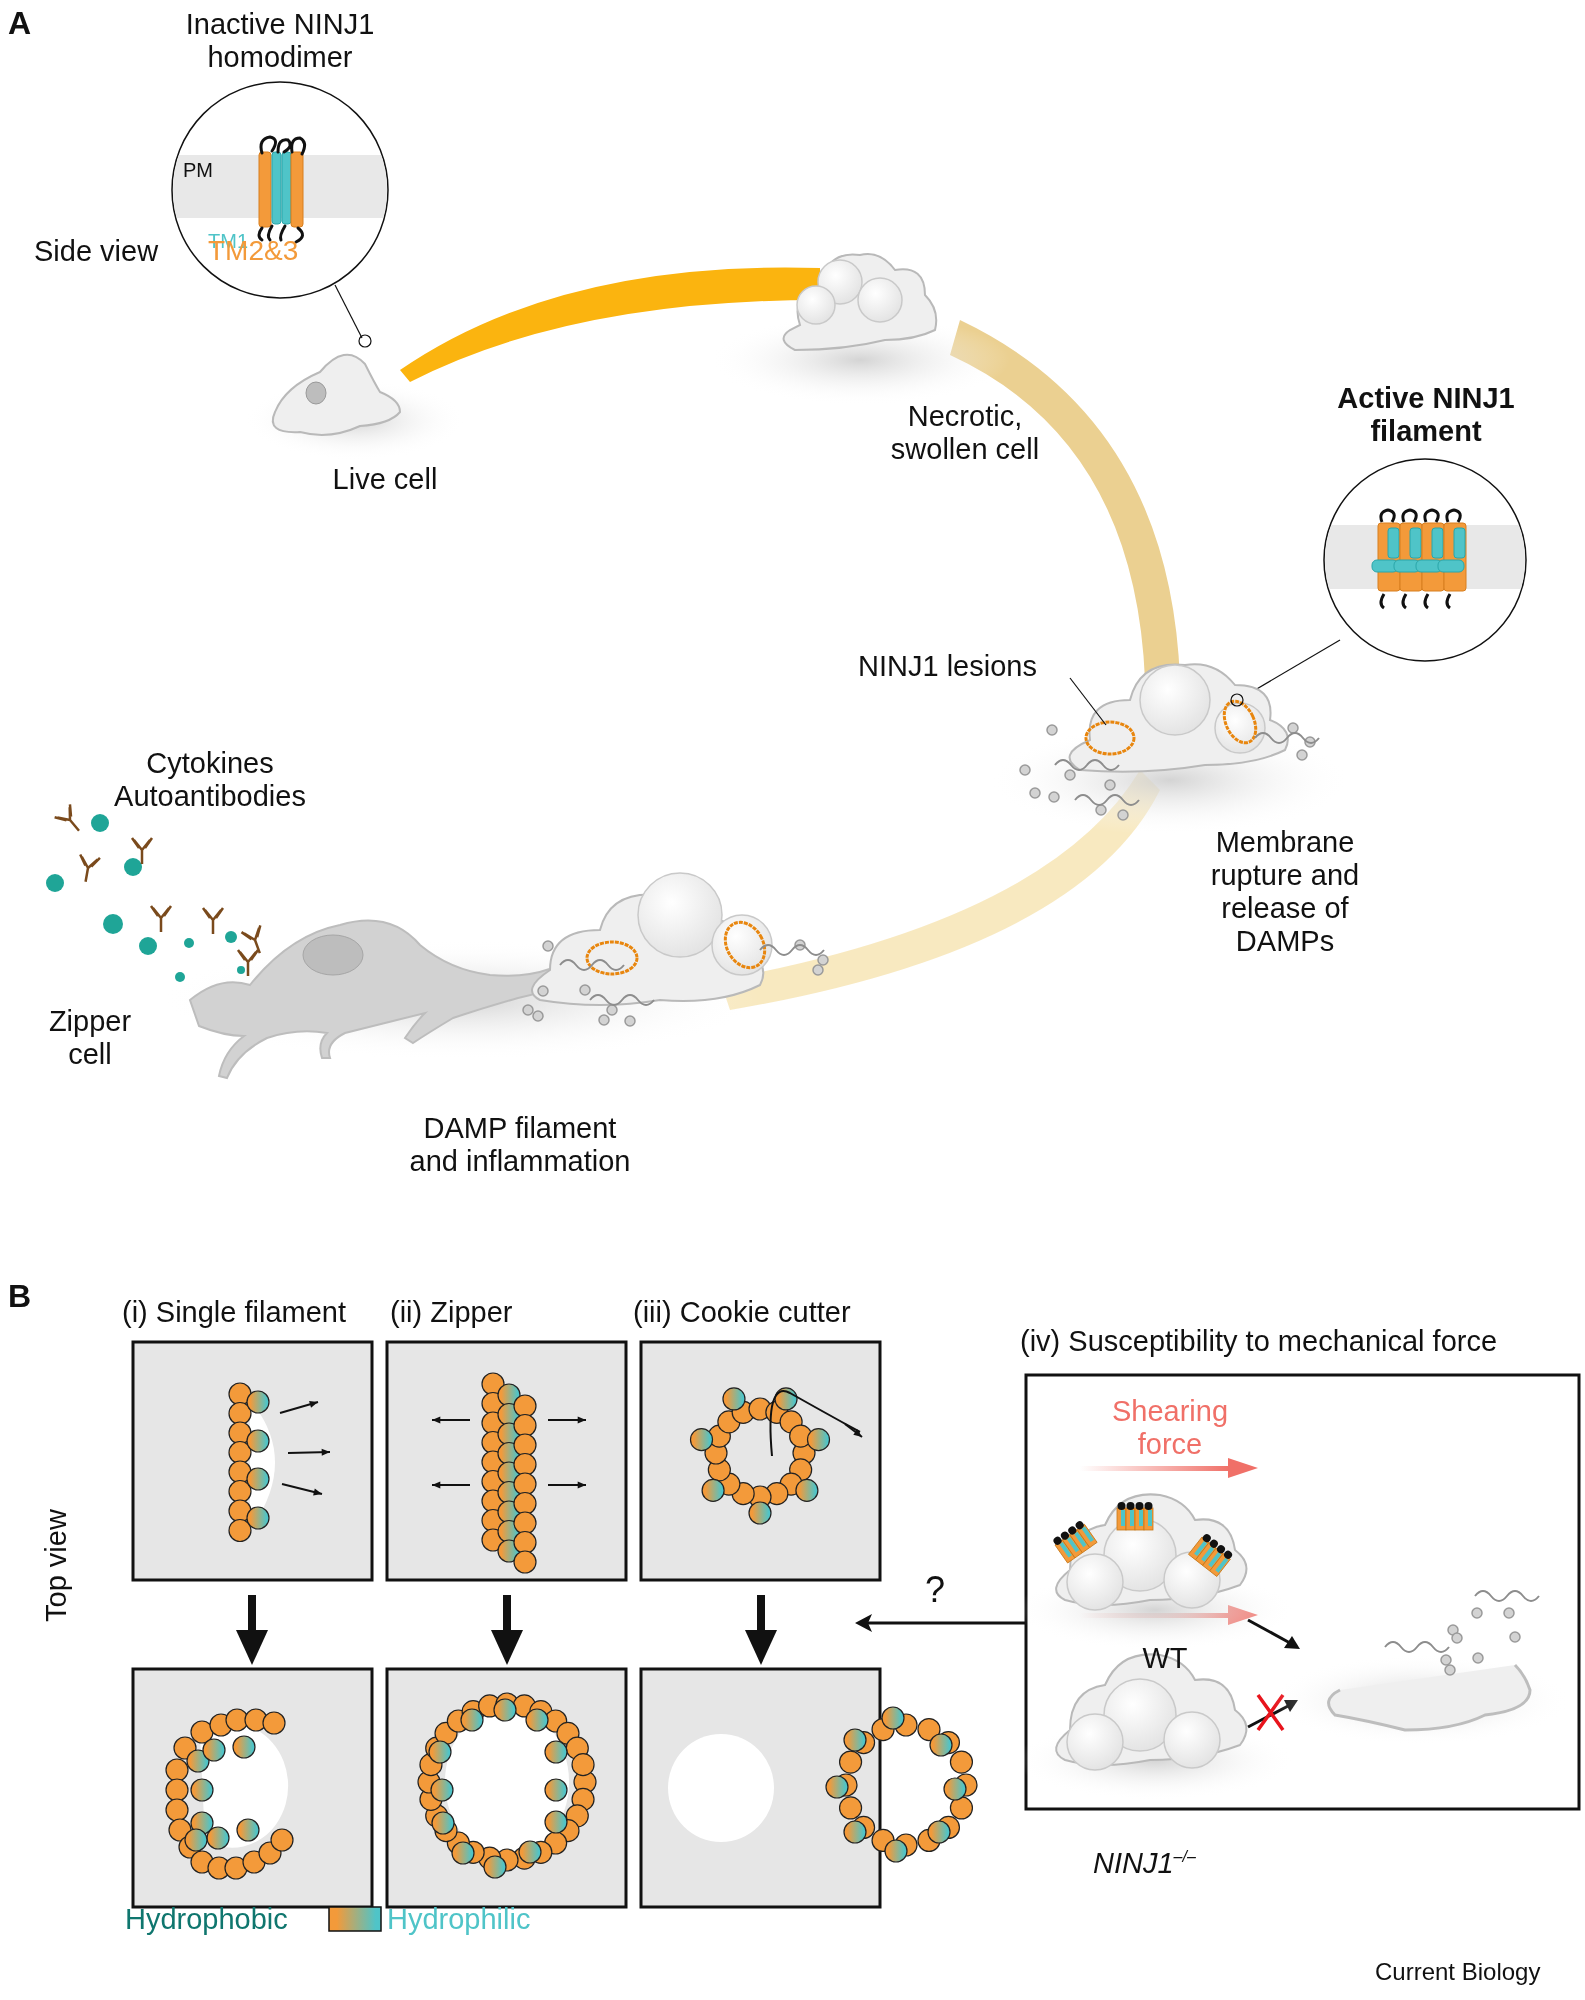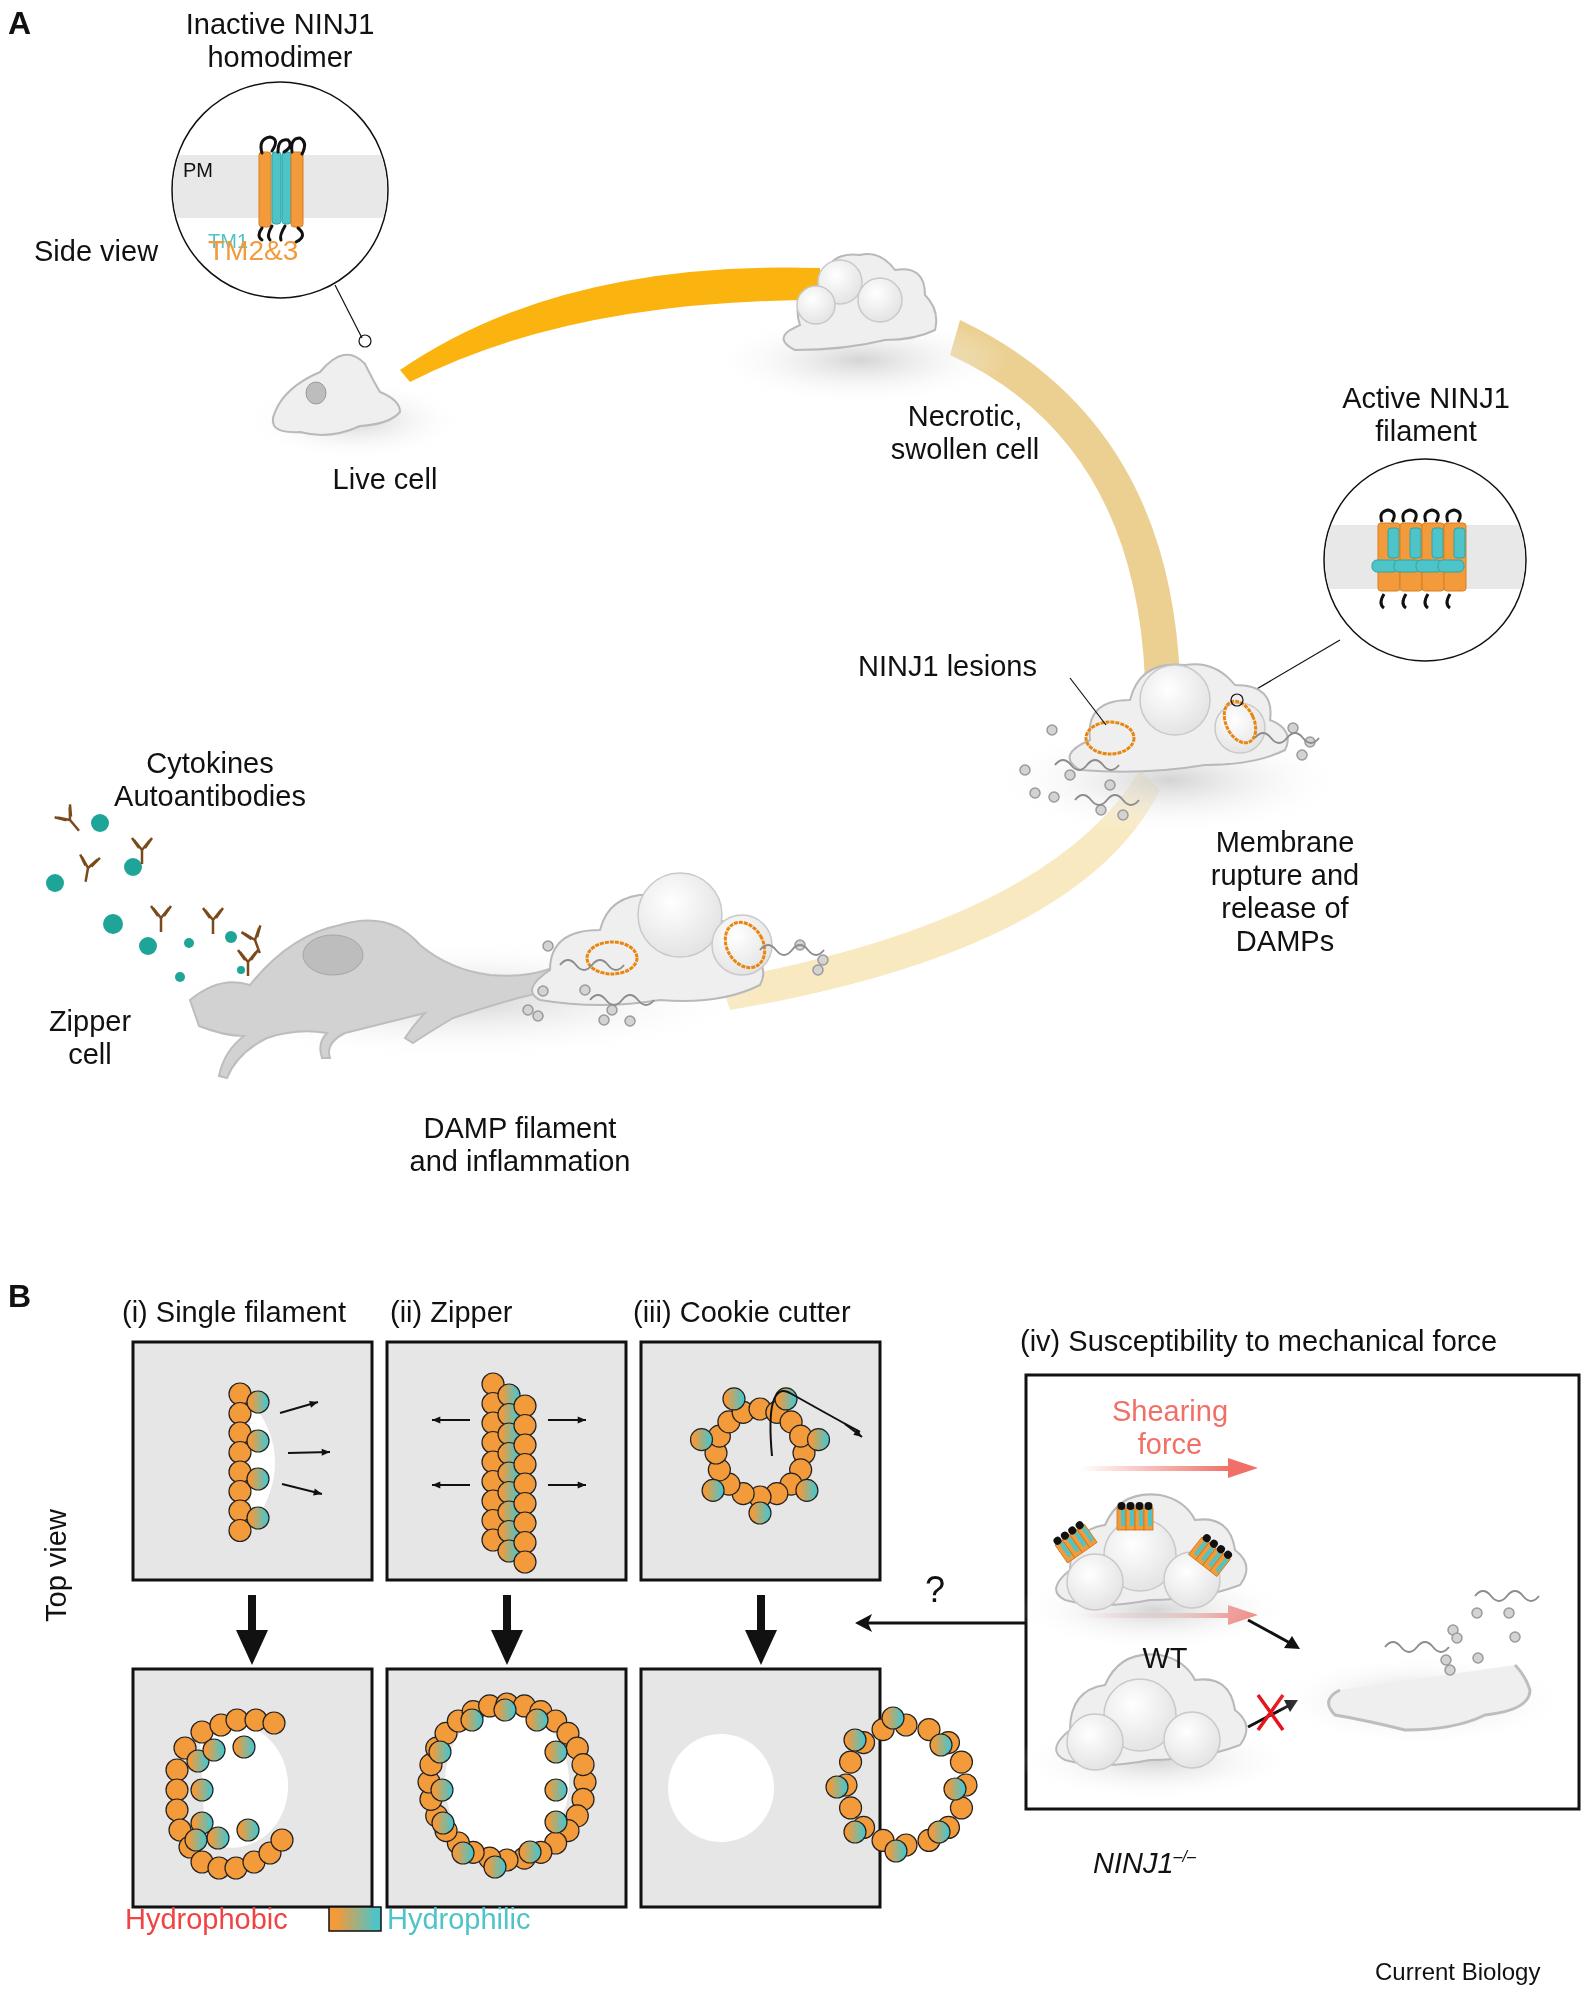--- a/index.html
+++ b/index.html
@@ -490,21 +490,21 @@
 </div>
 <div class="lbl" style="left:183px;top:154px;font-size:20px;text-align:left;">PM</div>
 <div class="lbl" style="left:34px;top:235px;text-align:left;">Side view</div>
 <div class="lbl" style="left:208px;top:218px;font-size:20px;line-height:22px;color:#4fc4c8;text-align:left;margin-top:12px;">TM1</div>
 <div class="lbl" style="left:208px;top:240px;font-size:28px;line-height:22px;color:#f39a3a;text-align:left;">TM2&amp;3</div>
 <div class="lbl" style="left:300px;top:463px;width:170px;">Live cell</div>
 <div class="lbl" style="left:850px;top:400px;width:230px;">
   <div>Necrotic,</div>
   <div>swollen cell</div>
 </div>
-<div class="lbl" style="left:1306px;top:382px;width:240px;">
+<div class="lbl" style="left:1306px;top:382px;width:240px;font-weight:bold;">
   <div>Active NINJ1</div>
   <div>filament</div>
 </div>
 <div class="lbl" style="left:858px;top:650px;text-align:left;">NINJ1 lesions</div>
 <div class="lbl" style="left:1175px;top:826px;width:220px;">
   <div>Membrane</div>
   <div>rupture and</div>
   <div>release of</div>
   <div>DAMPs</div>
 </div>
@@ -529,15 +529,15 @@
 <div class="lbl" style="left:40px;top:1622px;transform:rotate(-90deg);transform-origin:left top;">Top view</div>
 <div class="lbl" style="left:925px;top:1573px;font-size:36px;">?</div>
 <div class="lbl" style="left:1090px;top:1395px;width:160px;color:#f07068;">
   <div>Shearing</div>
   <div>force</div>
 </div>
 <div class="lbl" style="left:1135px;top:1642px;width:60px;">WT</div>
 <div class="lbl" style="left:1093px;top:1840px;font-style:italic;text-align:left;">
   <span>NINJ1</span><sup style="font-size:16px;">–/–</sup>
 </div>
-<div class="lbl" style="left:125px;top:1903px;color:#ef4444;text-align:left;">Hydrophobic</div>
+<div class="lbl" style="left:125px;top:1903px;color:#0f766e;text-align:left;">Hydrophobic</div>
 <div class="lbl" style="left:387px;top:1903px;color:#4fc4c8;text-align:left;">Hydrophilic</div>
 <div class="lbl" style="left:1375px;top:1955px;font-size:24px;">Current Biology</div>
 
 </body></html>

